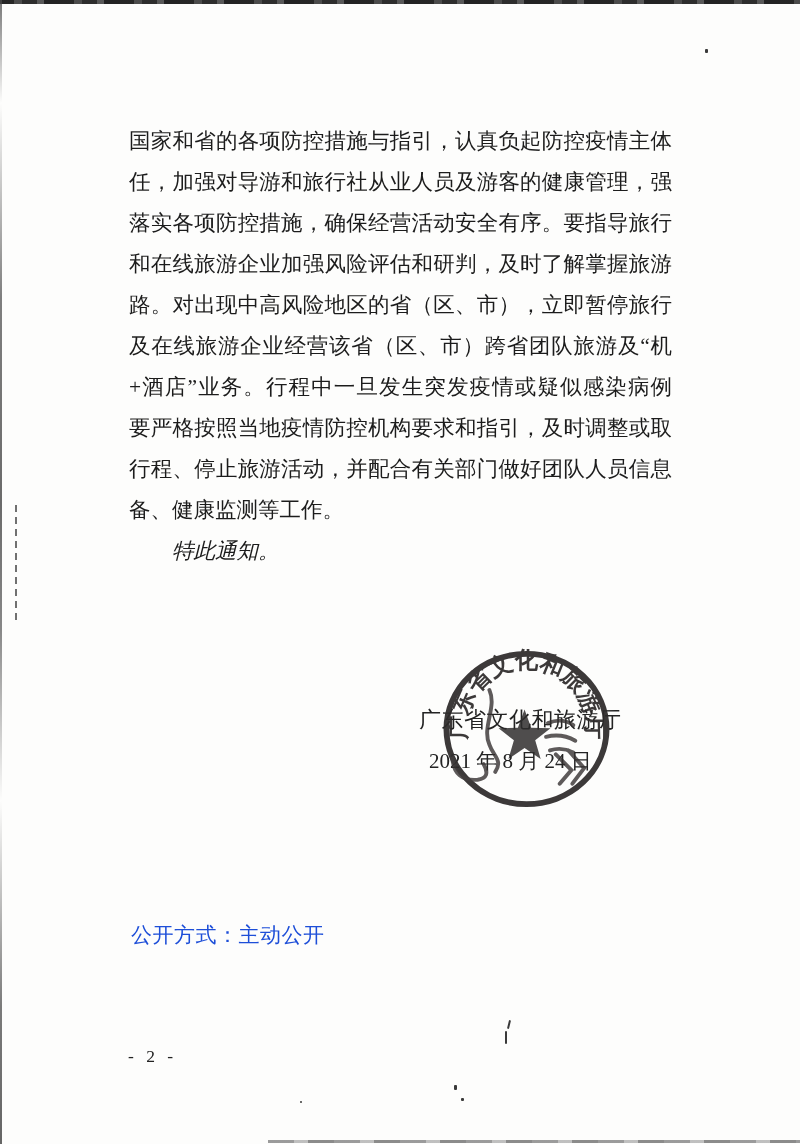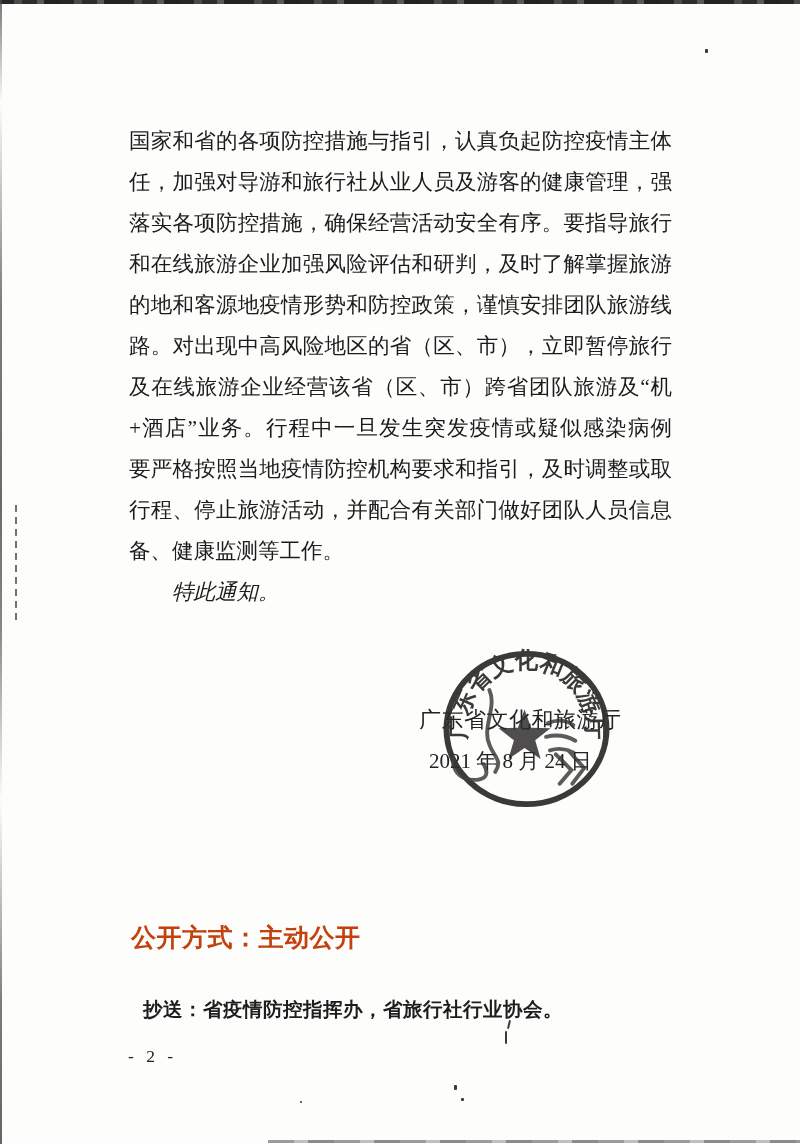--- a/index.html
+++ b/index.html
@@ -59,21 +59,21 @@
   }
   .sig-date{
     position:absolute; left:429px; top:747px; width:170px;
     font-size:21px; color:#232323; white-space:nowrap;
   }
   .seal{ position:absolute; left:439px; top:647px; width:175px; height:164px; opacity:.93; }
   
   .publicity{
     position:absolute; left:131px; top:921px;
     font-family:"Liberation Sans","DejaVu Sans",sans-serif;
-    font-weight:700; font-size:25px; color:#c2410c; letter-spacing:.5px;
+    font-weight:400; font-size:21px; color:#1d4ed8; letter-spacing:.5px;
   }
   .cc-line{
     position:absolute; left:143px; top:996px;
     font-size:19.5px; font-weight:700; color:#1d1d1d; letter-spacing:.5px;
   }
   .page-num{
     position:absolute; left:128px; top:1046px;
     font-size:17.5px; letter-spacing:4px; color:#222;
   }
 </style>
@@ -91,21 +91,20 @@
   <div class="speck s3"></div>
   <div class="speck s4"></div>
   <div class="speck s5"></div>
   <div class="speck s6"></div>
 
   <div class="textblock">
     <div class="jline">国家和省的各项防控措施与指引，认真负起防控疫情主体责</div>
     <div class="jline">任，加强对导游和旅行社从业人员及游客的健康管理，强化</div>
     <div class="jline">落实各项防控措施，确保经营活动安全有序。要指导旅行社</div>
     <div class="jline">和在线旅游企业加强风险评估和研判，及时了解掌握旅游目</div>
-    <div class="jline">的地和客源地疫情形势和防控政策，谨慎安排团队旅游线</div>
     <div class="jline">路。对出现中高风险地区的省（区、市），立即暂停旅行社</div>
     <div class="jline">及在线旅游企业经营该省（区、市）跨省团队旅游及“机票</div>
     <div class="jline">+酒店”业务。行程中一旦发生突发疫情或疑似感染病例时，</div>
     <div class="jline">要严格按照当地疫情防控机构要求和指引，及时调整或取消</div>
     <div class="jline">行程、停止旅游活动，并配合有关部门做好团队人员信息报</div>
     <div class="line">备、健康监测等工作。</div>
     <div class="closing">特此通知。</div>
   </div>
 
   <div class="sig-agency">广东省文化和旅游厅</div>
@@ -126,16 +125,15 @@
       <path d="M 110 78 q 14 -6 26 2"></path>
       <path d="M 108 92 q 16 -4 30 4"></path>
       <path d="M 112 106 q 12 -4 24 2"></path>
       <path d="M 118 110 l 16 16 l -12 14"></path>
       <path d="M 131 106 l 16 18 l -12 16"></path>
       <path d="M 12 114 q 2 24 26 22 q 14 -2 6 -16"></path>
     </g>
   </svg>
 
   <div class="publicity">公开方式：主动公开</div>
-  <div class="cc-line">抄送：省疫情防控指挥办，省旅行社行业协会。</div>
   <div class="page-num">- 2 -</div>
 
 </div>
 
 </body></html>

